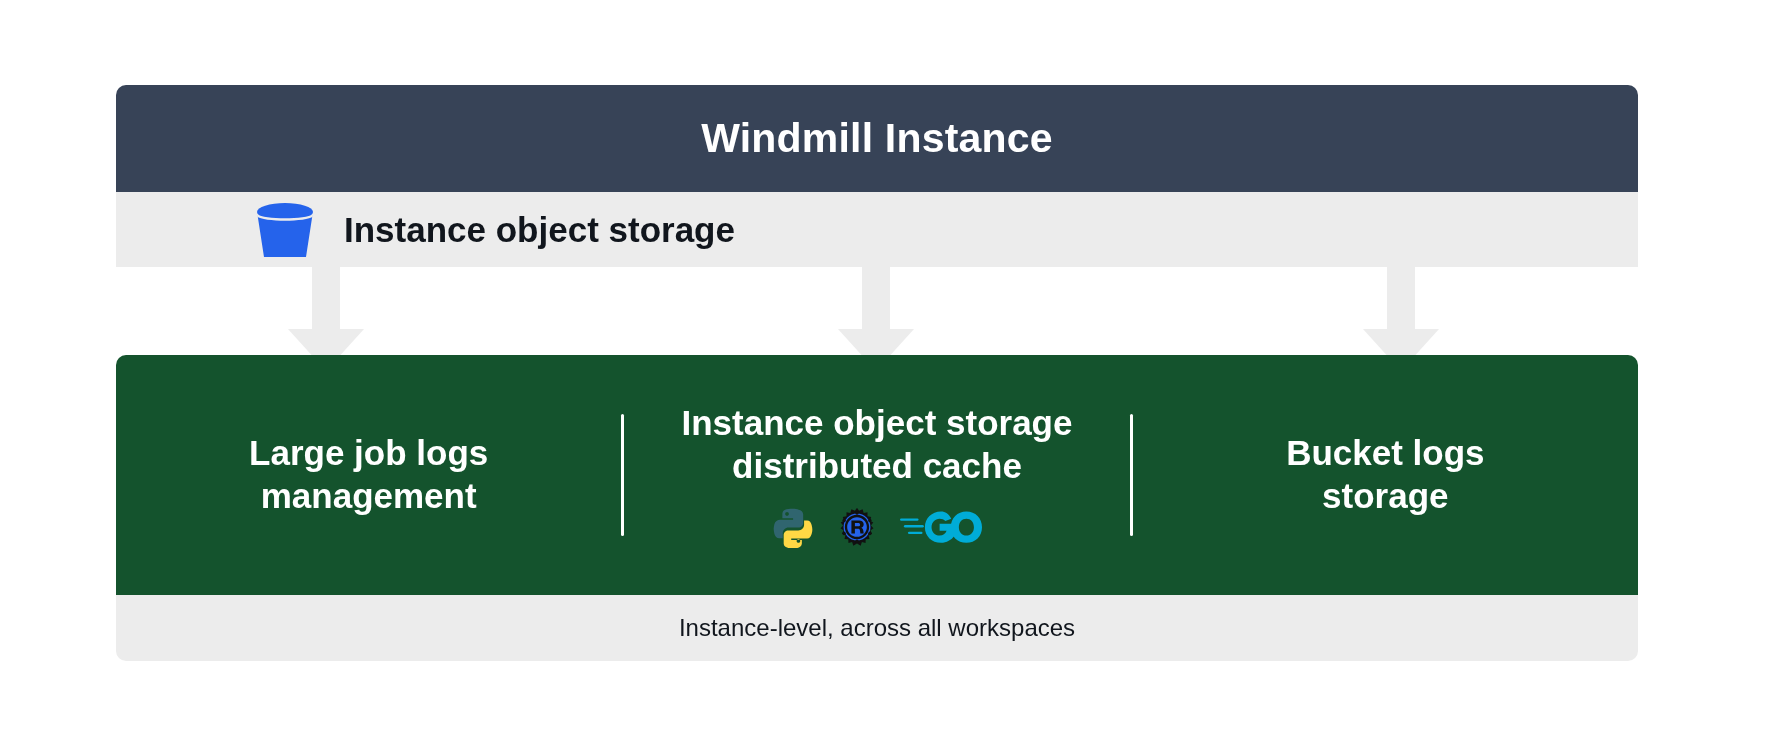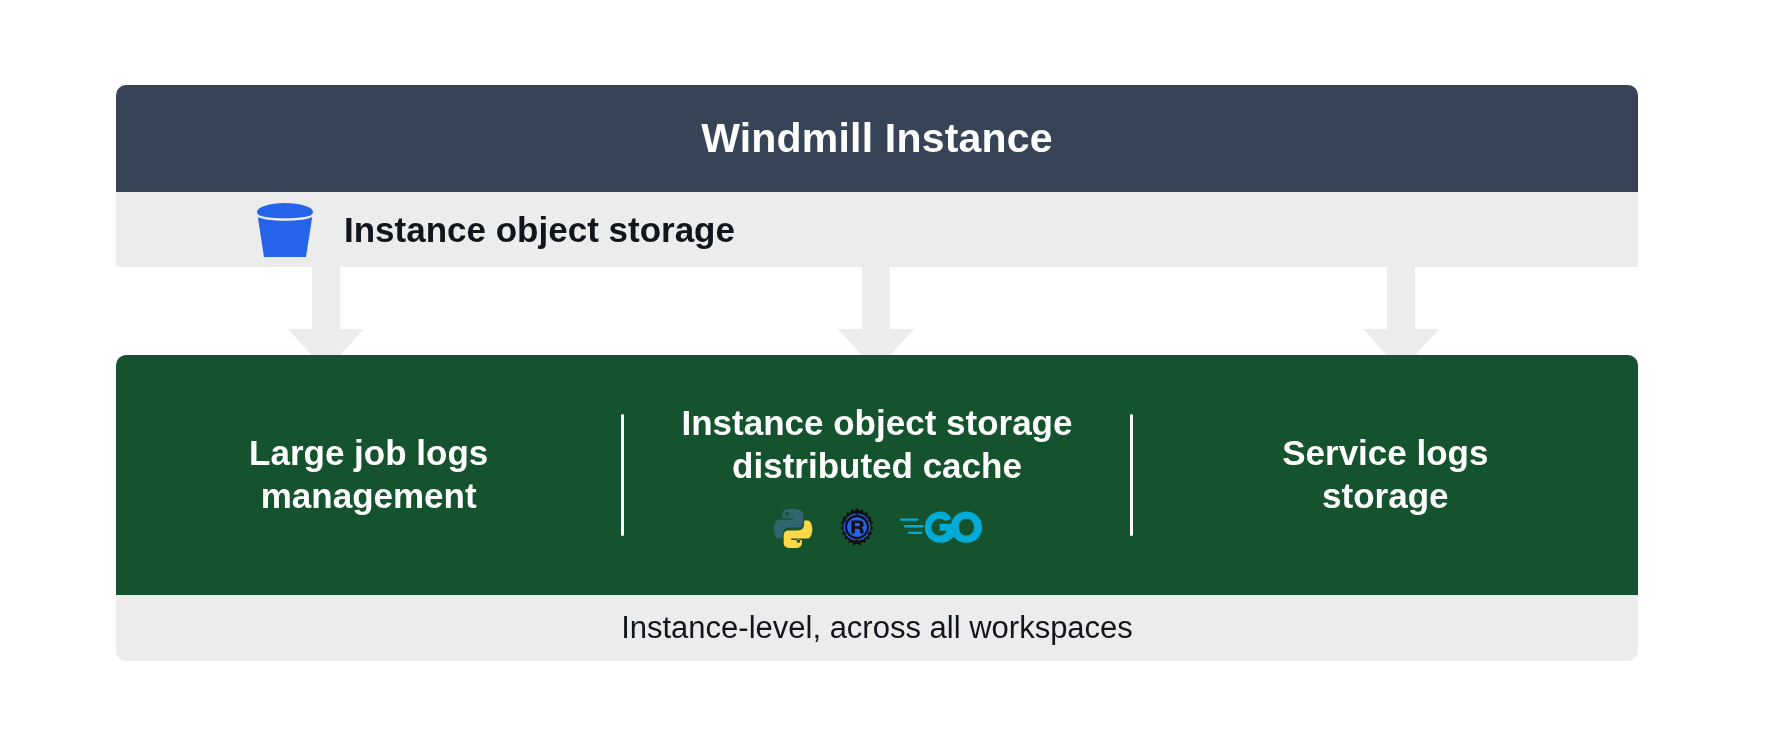--- a/index.html
+++ b/index.html
@@ -176,21 +176,21 @@
     top: 510px;
     width: 1522px;
     height: 66px;
     background: #ececec;
     border-radius: 0 0 10px 10px;
     display: flex;
     align-items: center;
     justify-content: center;
   }
   .footer-text {
-    font-size: 31px;
+    font-size: 24px;
     color: #11161d;
     font-weight: normal;
   }
 </style>
 </head>
 <body>
 
 <div id="diagram">
 
   <div class="header-bar">
@@ -272,21 +272,21 @@
               <path d="M100.4 6.5c-13.7 0-23.6 10.1-23.6 23.7s9.9 23.7 23.6 23.7S124 43.8 124 30.2 114.1 6.5 100.4 6.5zm0 11c6.6 0 11.4 5.3 11.4 12.7s-4.8 12.7-11.4 12.7S89 37.6 89 30.2s4.8-12.7 11.4-12.7z"></path>
             </g>
           </svg>
         </span>
       </div>
     </div>
 
     <div class="divider"></div>
 
     <div class="col">
-      <div class="col-title">Service logs
+      <div class="col-title">Bucket logs
 storage</div>
     </div>
 
   </div>
 
   <div class="footer-bar">
     <div class="footer-text">Instance-level, across all workspaces</div>
   </div>
 
 </div>

